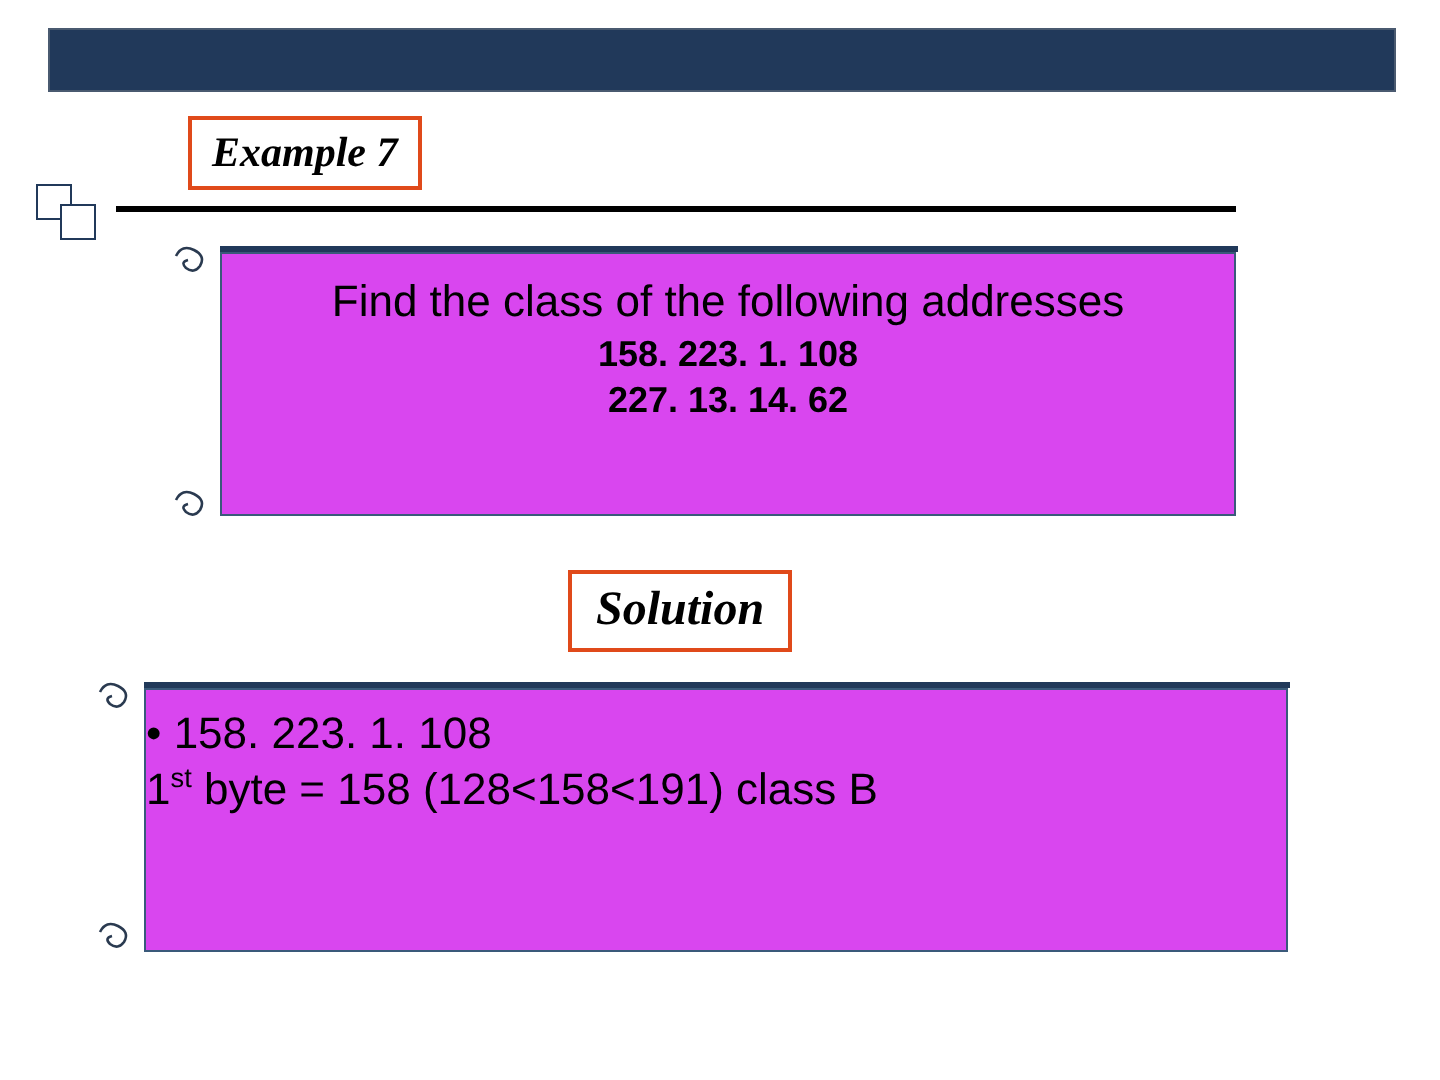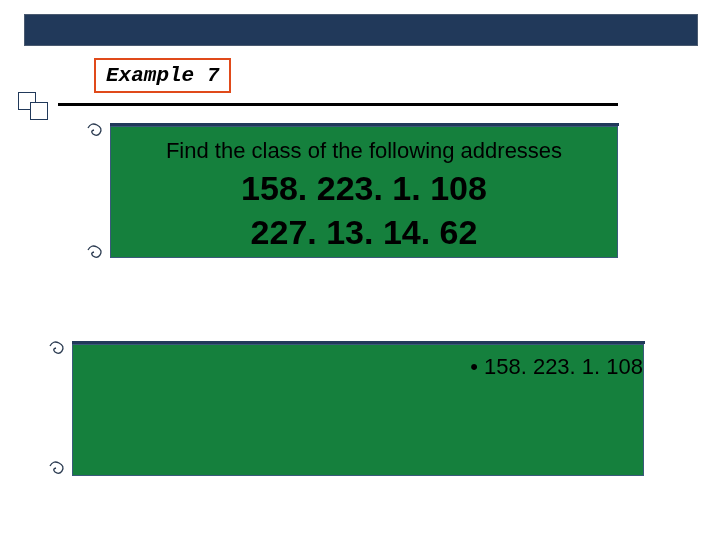--- a/index.html
+++ b/index.html
@@ -48,39 +48,39 @@
 
   .example-box {
     position: absolute;
     left: 94px;
     top: 58px;
     border: 2.5px solid #e04a1a;
     background: #fff;
     padding: 4px 10px 4px 10px;
   }
   .example-box span {
-    font-family: Liberation Mono, monospace;
+    font-family: Liberation Serif, serif;
     font-style: italic;
     font-weight: bold;
     font-size: 21px;
     color: #000;
     margin-top: 38px;
   }
   .rule {
     position: absolute;
     left: 58px;
     top: 103px;
     width: 560px;
     height: 3px;
     background: #000;
   }
 
   .blue-box {
     position: absolute;
-    background: #15803d;
+    background: #d946ef;
     border: 1.5px solid #3a5a7a;
   }
   .blue-top-line {
     position: absolute;
     top: -4px;
     left: -1.5px;
     right: -1.5px;
     height: 3px;
     background: #21395a;
   }
@@ -92,21 +92,21 @@
   }
   .box1 .line { text-align: center; }
   .box1-content {
     padding-top: 10px;
     font-size: 22px;
     color: #000;
     text-align: center;
     line-height: 1.3;
   }
   .box1-content .big {
-    font-size: 34px;
+    font-size: 18px;
     font-weight: bold;
   }
 
   .solution-box {
     position: absolute;
     left: 284px;
     top: 285px;
     background: #fff;
     border: 2.5px solid #e04a1a;
     padding: 5px 12px;
@@ -122,21 +122,21 @@
   .box2 {
     left: 72px;
     top: 344px;
     width: 570px;
     height: 130px;
   }
   .box2-content {
     padding-top: 8px;
     font-size: 22px;
     color: #000;
-    text-align: right;
+    text-align: left;
     line-height: 1.28;
   }
   .sup { font-size: 0.62em; vertical-align: super; line-height: 0; }
   .spiral {
     position: absolute;
     width: 22px;
     height: 16px;
     left: -14px;
   }
   .spiral svg { width: 22px; height: 16px; display: block; }
@@ -175,35 +175,39 @@
 
   <div class="blue-box box1">
     <div class="blue-top-line"></div>
     <div class="box1-content">
       <div class="line">Find the class of the following addresses</div>
       <div class="line big">158. 223. 1. 108</div>
       <div class="line big">227. 13. 14. 62</div>
     </div>
   </div>
 
+  <div class="solution-box">
+    <span>Solution</span>
+  </div>
 
   <div class="sq-small-group" style="left:62px; top:340px;">
     <div class="spiral">
       <svg viewBox="0 0 22 16">
           <path d="M2 6 Q5 0 11 3 Q17 6 14 11 Q11 15 7 12 Q4 9 8 8" fill="none" stroke="#2a3a50" stroke-width="1.3"></path>
         </svg>
     </div>
   </div>
   <div class="sq-small-group" style="left:62px; top:460px;">
     <div class="spiral">
       <svg viewBox="0 0 22 16">
           <path d="M2 6 Q5 0 11 3 Q17 6 14 11 Q11 15 7 12 Q4 9 8 8" fill="none" stroke="#2a3a50" stroke-width="1.3"></path>
         </svg>
     </div>
   </div>
 
   <div class="blue-box box2">
     <div class="blue-top-line"></div>
     <div class="box2-content">
       <div>• 158. 223. 1. 108</div>
+      <div><span>1</span><span class="sup">st</span><span> byte = 158  (128&lt;158&lt;191)  class B</span></div>
     </div>
   </div>
 </div>
 
 </body></html>

